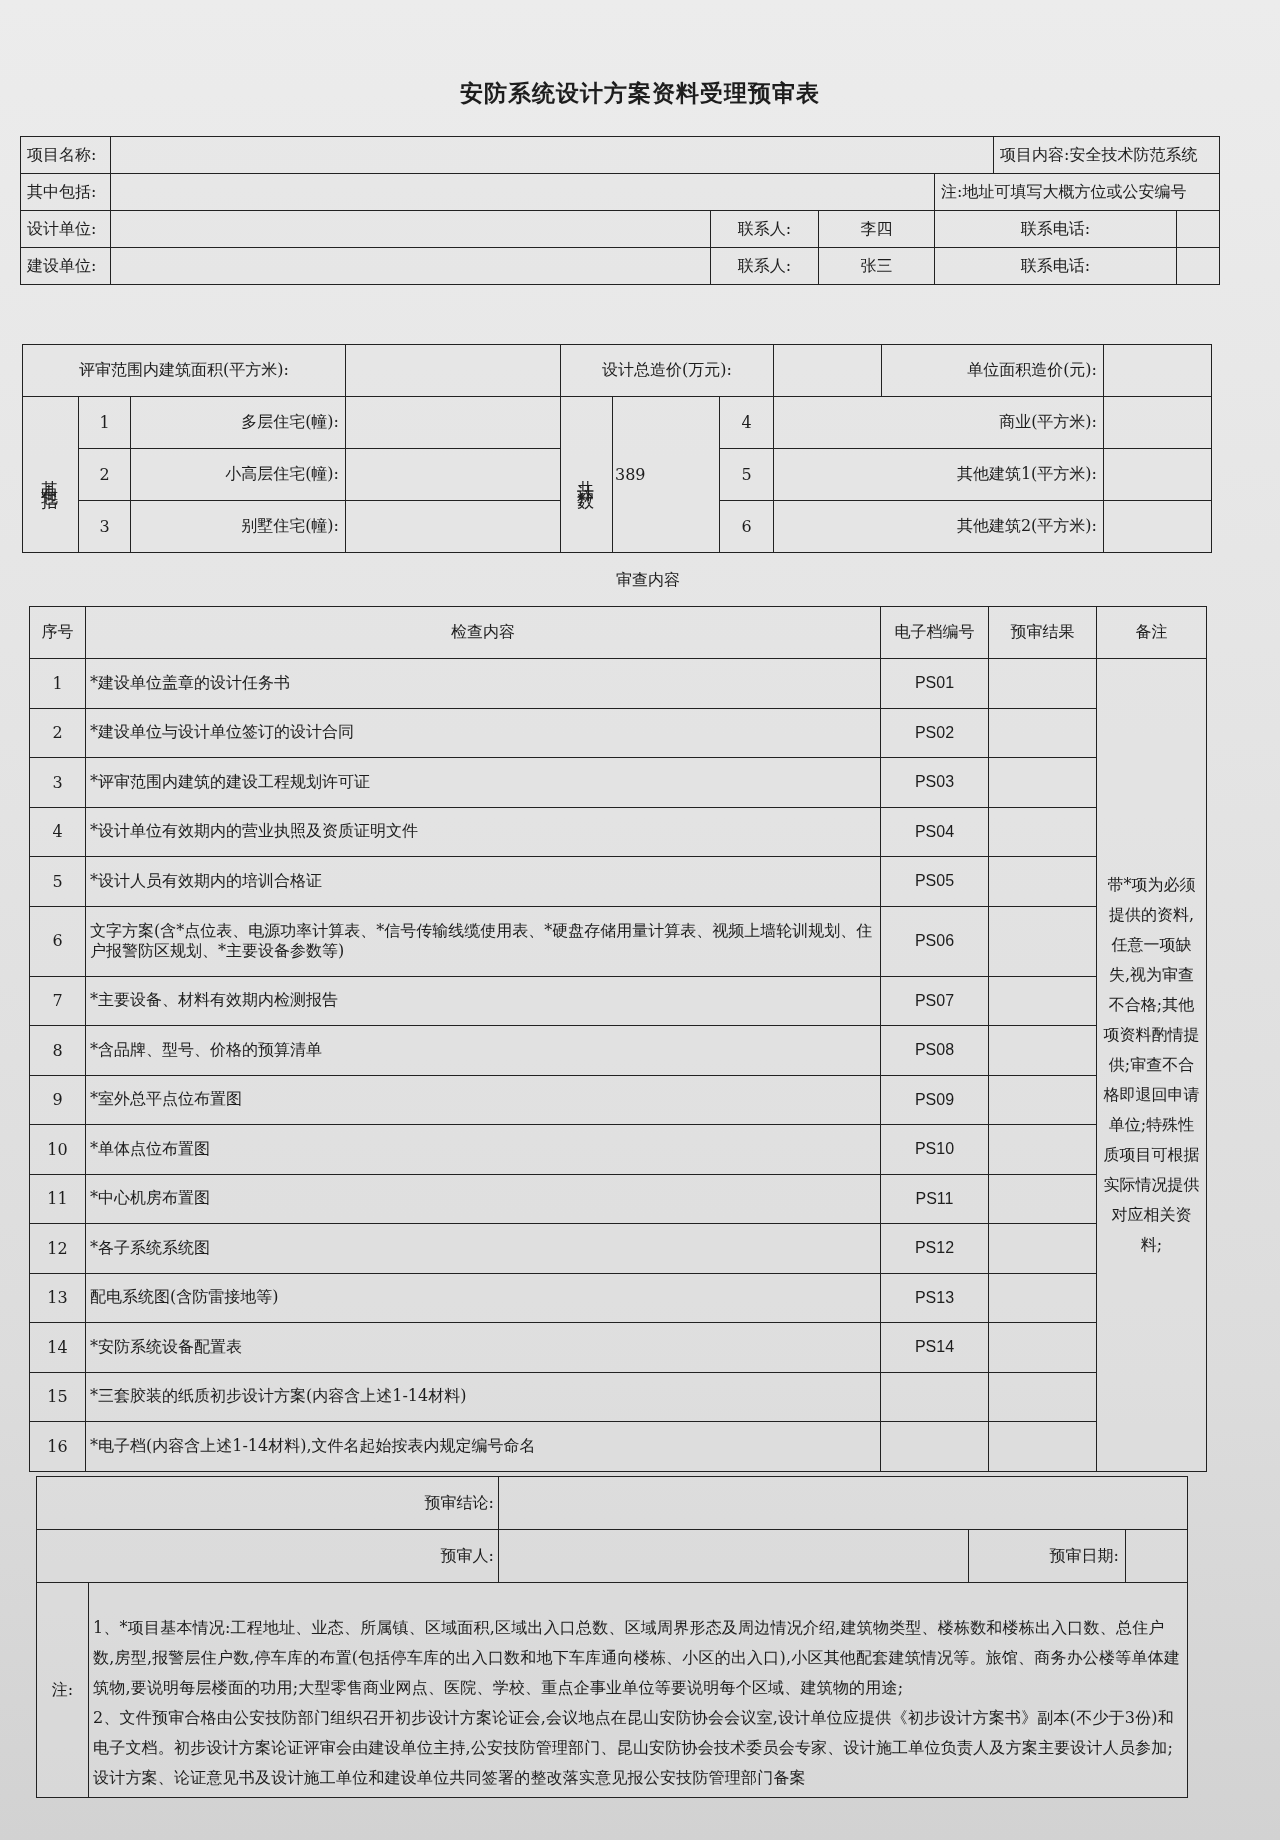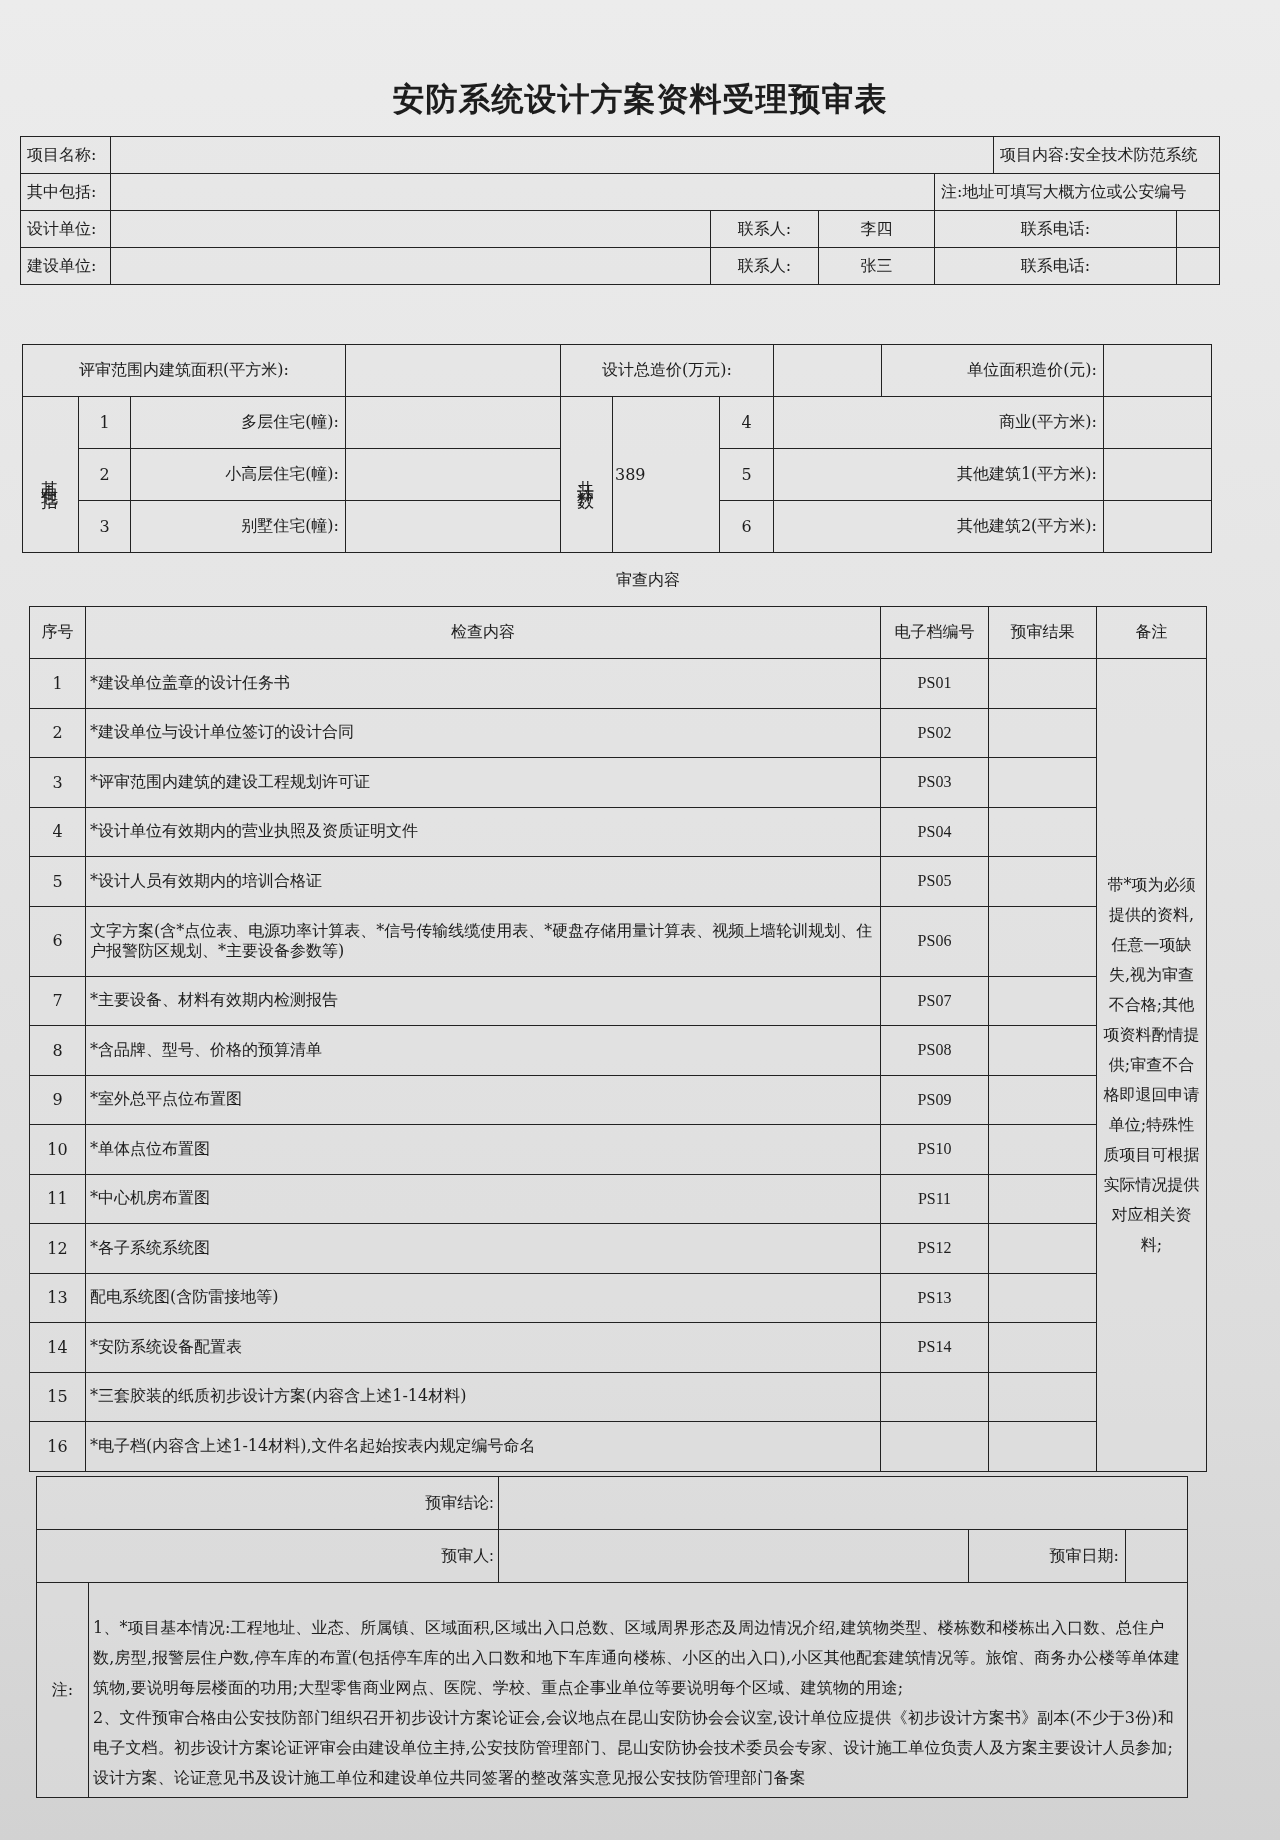--- a/index.html
+++ b/index.html
@@ -5,21 +5,21 @@
   * { box-sizing: border-box; margin: 0; padding: 0; }
   html, body { width: 1280px; height: 1840px; overflow: hidden; }
   body {
     background: linear-gradient(180deg, #ececec 0%, #e4e4e4 40%, #dcdcdc 75%, #d2d2d2 100%);
     font-family: "DejaVu Serif", "Liberation Serif", serif;
     color: #1d1d1d;
     position: relative;
   }
   .title {
     position: absolute; left: 0; top: 78px; width: 1280px;
-    text-align: center; font-size: 32px; letter-spacing: 1px;
+    text-align: center; font-size: 23px; letter-spacing: 1px;
     font-family: "DejaVu Sans", "Liberation Sans", sans-serif; font-weight: bold;
   }
   table { border-collapse: collapse; position: absolute; }
   td { border: 1.5px solid #222; font-size: 16px; vertical-align: middle; padding: 0 6px; background: rgba(225,225,225,0.35); }
   .c { text-align: center; }
   .r { text-align: right; }
   .l { text-align: left; }
 
   
   #info1 { left: 20px; top: 136px; width: 1200px; }
@@ -33,28 +33,28 @@
   .section-caption {
     position: absolute; left: 0; top: 570px; width: 1230px; text-align: center;
     font-size: 16px; font-family: "DejaVu Sans", "Liberation Sans", sans-serif; margin-left: 33px;
   }
 
   #review { left: 29px; top: 606px; width: 1178px; }
   #review td { height: 49.5px; font-size: 16px; }
   #review .hdr td { height: 52px; font-family: Liberation Serif, serif; }
   #review .idx { width: 56px; text-align: center; }
   #review .content { padding-left: 4px; }
-  #review .code { width: 108px; text-align: center; font-family: Liberation Serif, serif; }
+  #review .code { width: 108px; text-align: center; font-family: Liberation Sans, sans-serif; }
   #review .result { width: 108px; }
   #review .note { width: 110px; text-align: center; padding: 0 4px; font-size: 16px; line-height: 30px; }
   #review tr.tall td { height: 70px; line-height: 20px; }
 
   #footer { left: 36px; top: 1476px; width: 1152px; }
   #footer td { height: 53px; font-size: 16px; }
-  #footer .lbl { width: 155px; text-align: right; padding-right: 4px; font-family: Liberation Serif, serif; }
+  #footer .lbl { width: 155px; text-align: right; padding-right: 4px; }
   .notes-text { font-size: 15.5px; line-height: 30px; padding: 30px 6px 4px 4px; vertical-align: top; letter-spacing: 0.2px; }
   .notes-label { width: 52px; text-align: center; }
 </style>
 </head>
 <body>
 
 <div class="title">安防系统设计方案资料受理预审表</div>
 
 <table id="info1">
   <tbody>

